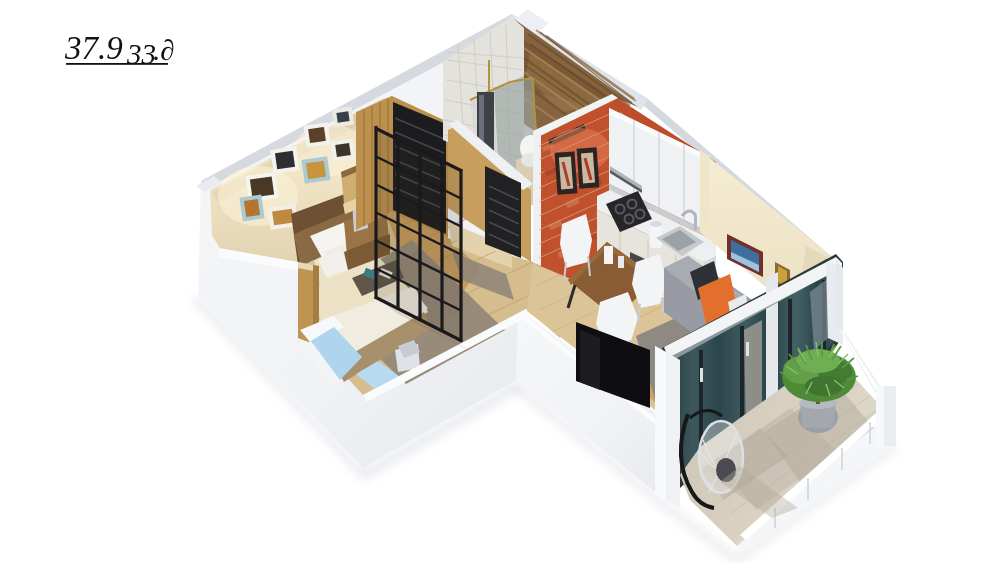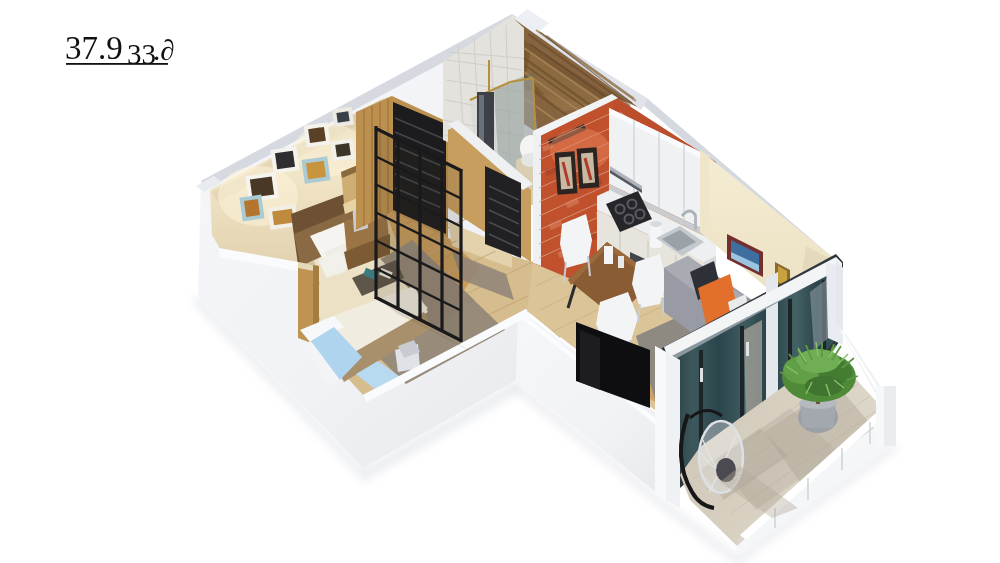--- a/index.html
+++ b/index.html
@@ -1,17 +1,17 @@
 <!DOCTYPE html>
 <html><head>
 <meta charset="utf-8">
 <style>
 html,body{margin:0;padding:0;background:#ffffff;}
 #stage{position:relative;width:1000px;height:563px;overflow:hidden;background:#fff;
-font-family:"Liberation Sans",sans-serif;}
+font-family:"Liberation Sans",sans-serif;font-style:italic;}
 </style>
 </head>
 <body>
 <div id="stage">
 <svg width="1000" height="563" viewBox="0 0 1000 563" xmlns="http://www.w3.org/2000/svg">
 <defs>
 <linearGradient id="wallL" x1="0" y1="0" x2="0.7" y2="1">
  <stop offset="0" stop-color="#f6f7f9"></stop>
           <stop offset="0.7" stop-color="#f1f2f5"></stop>
           <stop offset="1" stop-color="#e9ebef"></stop>

